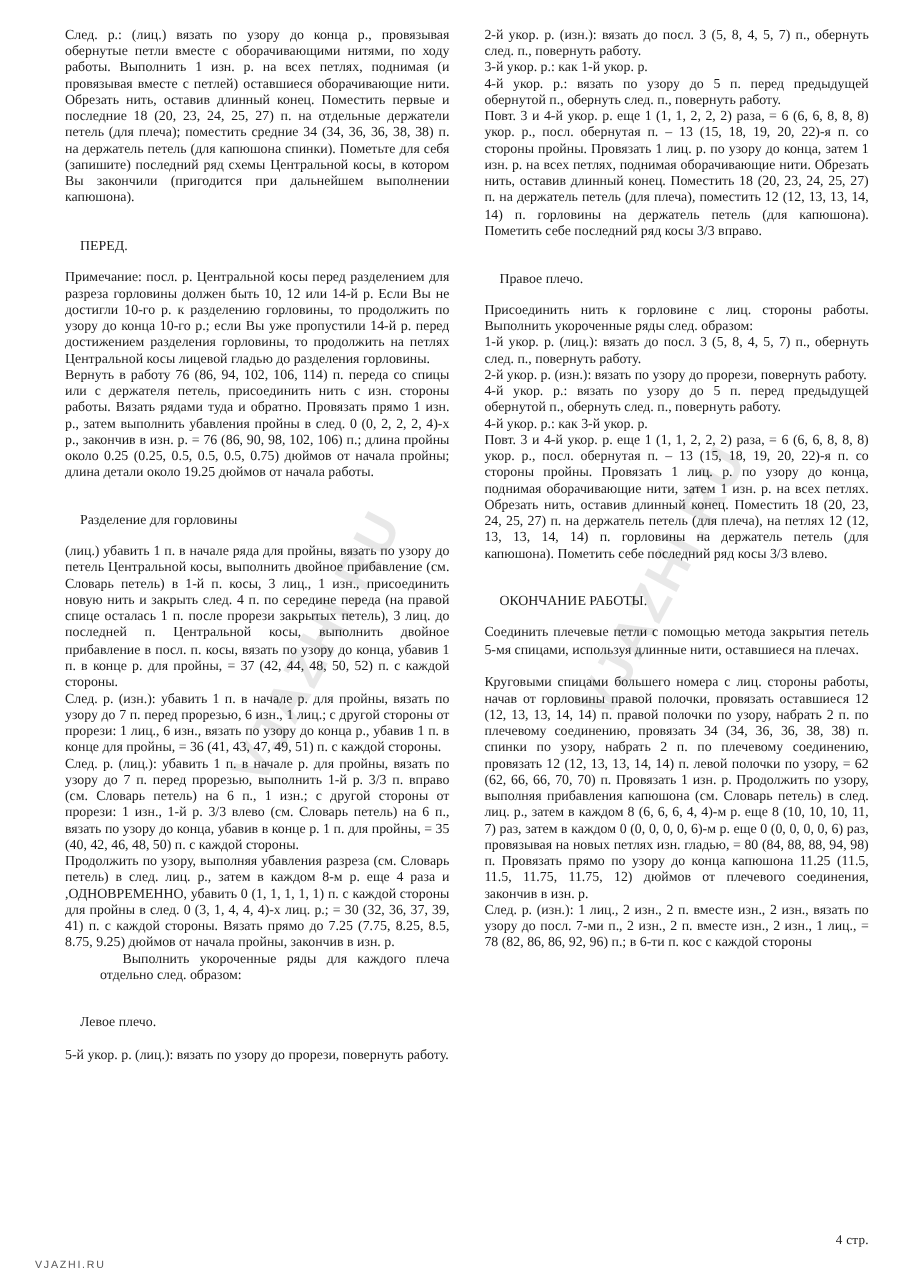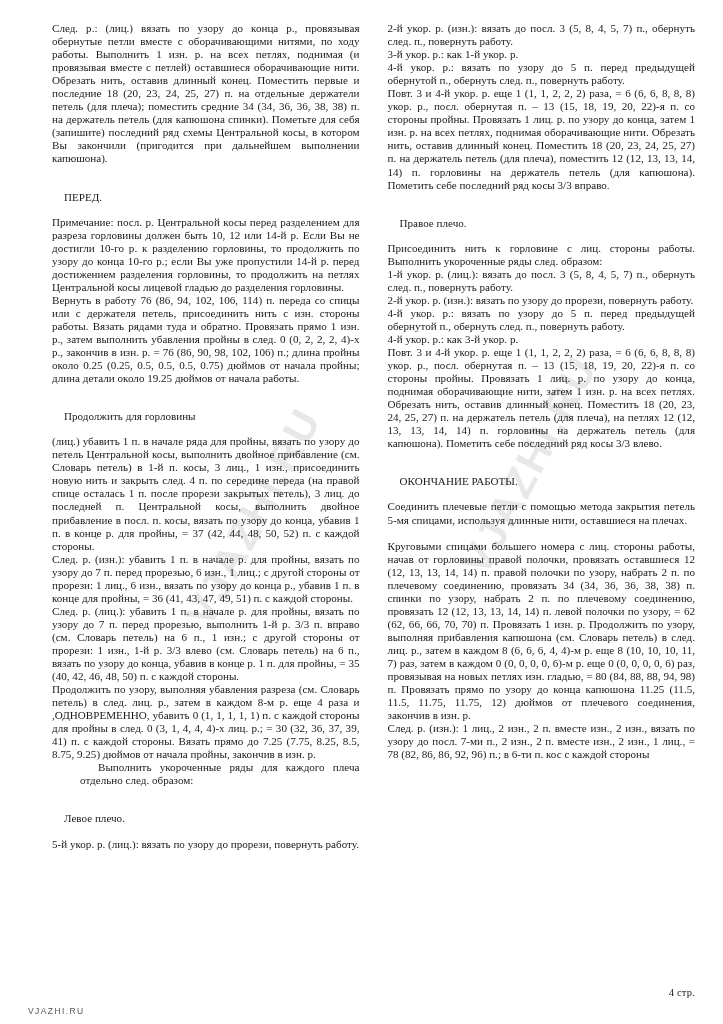--- a/index.html
+++ b/index.html
@@ -106,21 +106,21 @@
   </div>
 
   <div class="columns">
     <div class="col" id="left-col">
         <p class="">След. р.: (лиц.) вязать по узору до конца р., провязывая обернутые петли вместе с оборачивающими нитями, по ходу работы. Выполнить 1 изн. р. на всех петлях, поднимая (и провязывая вместе с петлей) оставшиеся оборачивающие нити. Обрезать нить, оставив длинный конец. Поместить первые и последние 18 (20, 23, 24, 25, 27) п. на отдельные держатели петель (для плеча); поместить средние 34 (34, 36, 36, 38, 38) п. на держатель петель (для капюшона спинки). Пометьте для себя (запишите) последний ряд схемы Центральной косы, в котором Вы закончили (пригодится при дальнейшем выполнении капюшона).</p>
         <div class="gap"></div>
         <p class="heading">ПЕРЕД.</p>
         <p class="">Примечание: посл. р. Центральной косы перед разделением для разреза горловины должен быть 10, 12 или 14-й р. Если Вы не достигли 10-го р. к разделению горловины, то продолжить по узору до конца 10-го р.; если Вы уже пропустили 14-й р. перед достижением разделения горловины, то продолжить на петлях Центральной косы лицевой гладью до разделения горловины.</p>
         <p class="">Вернуть в работу 76 (86, 94, 102, 106, 114) п. переда со спицы или с держателя петель, присоединить нить с изн. стороны работы. Вязать рядами туда и обратно. Провязать прямо 1 изн. р., затем выполнить убавления пройны в след. 0 (0, 2, 2, 2, 4)-х р., закончив в изн. р. = 76 (86, 90, 98, 102, 106) п.; длина пройны около 0.25 (0.25, 0.5, 0.5, 0.5, 0.75) дюймов от начала пройны; длина детали около 19.25 дюймов от начала работы.</p>
         <div class="gap"></div>
-        <p class="heading">Продолжить для горловины</p>
+        <p class="heading">Разделение для горловины</p>
         <p class="">(лиц.) убавить 1 п. в начале ряда для пройны, вязать по узору до петель Центральной косы, выполнить двойное прибавление (см. Словарь петель) в 1-й п. косы, 3 лиц., 1 изн., присоединить новую нить и закрыть след. 4 п. по середине переда (на правой спице осталась 1 п. после прорези закрытых петель), 3 лиц. до последней п. Центральной косы, выполнить двойное прибавление в посл. п. косы, вязать по узору до конца, убавив 1 п. в конце р. для пройны, = 37 (42, 44, 48, 50, 52) п. с каждой стороны.</p>
         <p class="">След. р. (изн.): убавить 1 п. в начале р. для пройны, вязать по узору до 7 п. перед прорезью, 6 изн., 1 лиц.; с другой стороны от прорези: 1 лиц., 6 изн., вязать по узору до конца р., убавив 1 п. в конце для пройны, = 36 (41, 43, 47, 49, 51) п. с каждой стороны.</p>
         <p class="">След. р. (лиц.): убавить 1 п. в начале р. для пройны, вязать по узору до 7 п. перед прорезью, выполнить 1-й р. 3/3 п. вправо (см. Словарь петель) на 6 п., 1 изн.; с другой стороны от прорези: 1 изн., 1-й р. 3/3 влево (см. Словарь петель) на 6 п., вязать по узору до конца, убавив в конце р. 1 п. для пройны, = 35 (40, 42, 46, 48, 50) п. с каждой стороны.</p>
         <p class="">Продолжить по узору, выполняя убавления разреза (см. Словарь петель) в след. лиц. р., затем в каждом 8-м р. еще 4 раза и ,ОДНОВРЕМЕННО, убавить 0 (1, 1, 1, 1, 1) п. с каждой стороны для пройны в след. 0 (3, 1, 4, 4, 4)-х лиц. р.; = 30 (32, 36, 37, 39, 41) п. с каждой стороны. Вязать прямо до 7.25 (7.75, 8.25, 8.5, 8.75, 9.25) дюймов от начала пройны, закончив в изн. р.</p>
         <p class="indent">Выполнить укороченные ряды для каждого плеча отдельно след. образом:</p>
         <div class="gap"></div>
         <p class="heading">Левое плечо.</p>
         <p class="">5-й укор. р. (лиц.): вязать по узору до прорези, повернуть работу.</p>
       </div>
     <div class="col" id="right-col">

